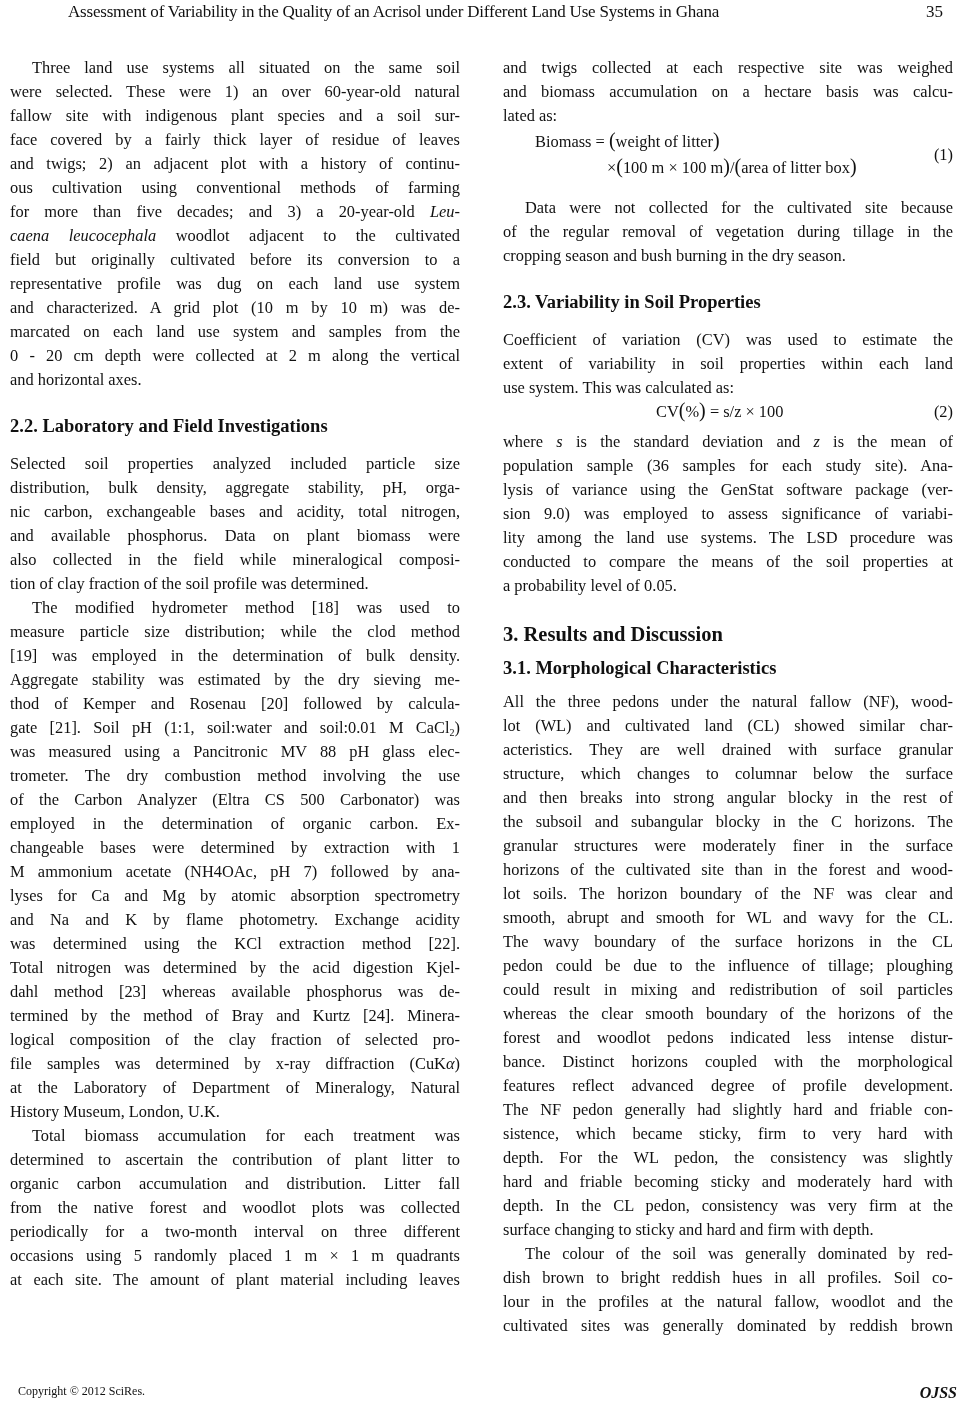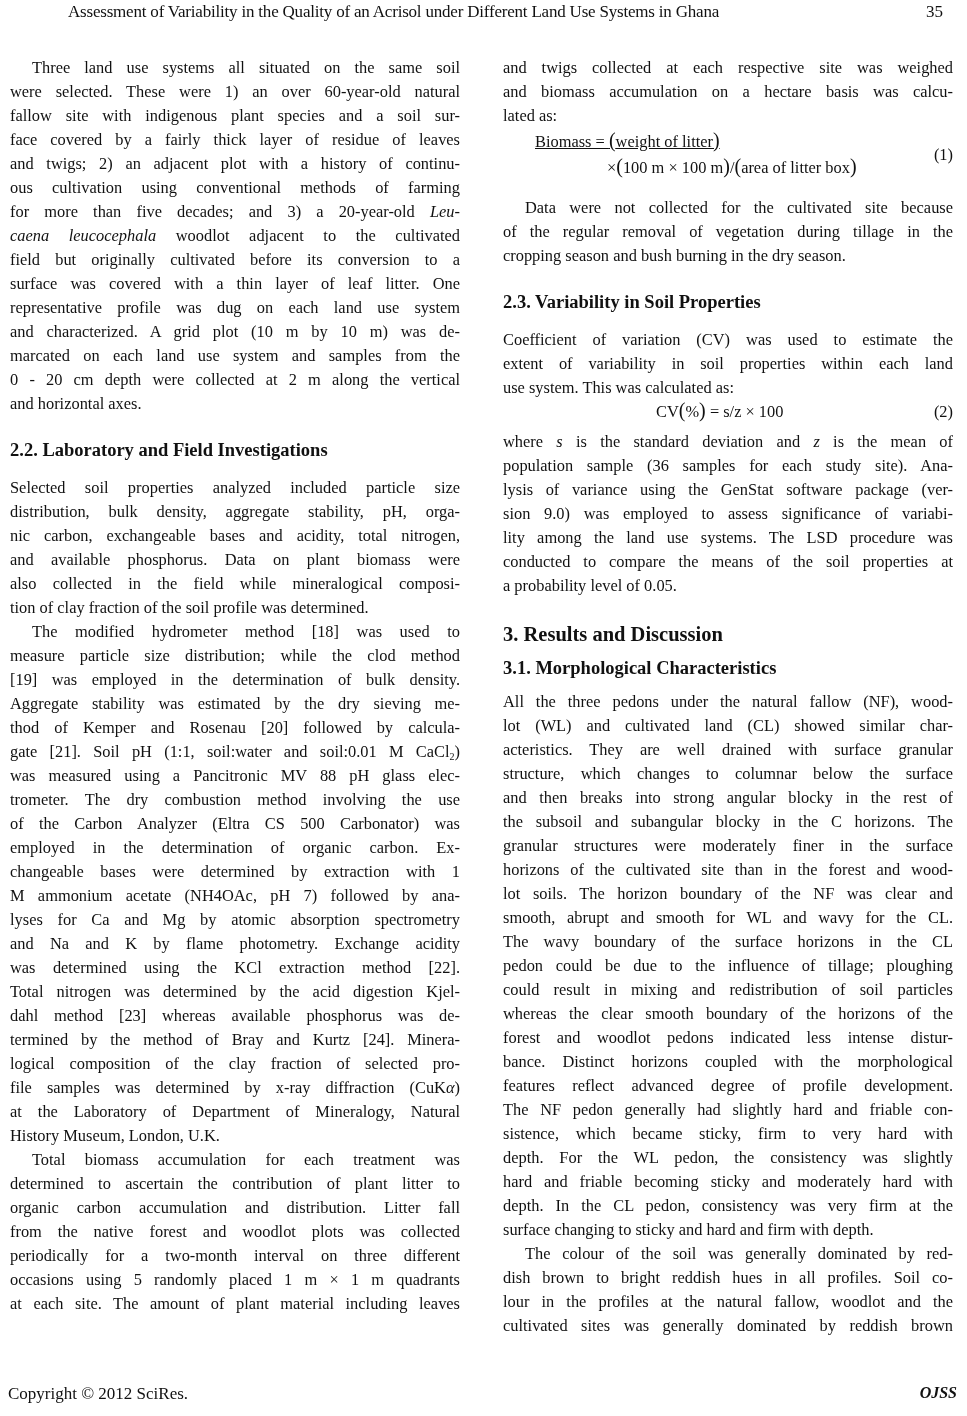--- a/index.html
+++ b/index.html
@@ -25,29 +25,29 @@
   .ln.last { text-align-last: left; }
   .ln.indent { padding-left: 22px; }
   .ln i { font-style: italic; }
   .gap-sm { height: 12px; }
   .gap-md { height: 20px; }
 
   .h2 { font-weight: bold; font-size: 18.5px; height: 28px; line-height: 28px; white-space: nowrap; }
   .h1 { font-weight: bold; font-size: 20.5px; height: 32px; line-height: 32px; white-space: nowrap; }
 
   .eq { position: relative; height: 60px; font-size: 16.4px; }
-  .eq .l1 { position: absolute; left: 32px; top: 4px; white-space: nowrap; text-decoration: underline; }
+  .eq .l1 { position: absolute; left: 32px; top: 4px; white-space: nowrap; }
   .eq .l2 { position: absolute; left: 104px; top: 30px; white-space: nowrap; }
   .eq .num { position: absolute; right: 0; top: 17px; }
   .eq2 { position: relative; height: 30px; font-size: 16.4px; }
   .eq2 .body { position: absolute; left: 153px; top: 2px; white-space: nowrap; }
   .eq2 .num { position: absolute; right: 0; top: 2px; }
   .paren { font-size: 20px; line-height: 16px; }
 
-  .footer-left { position: absolute; left: 8px; top: 1384px; font-size: 17px; }
+  .footer-left { position: absolute; left: 18px; top: 1384px; font-size: 12px; }
   .footer-right { position: absolute; right: 10px; top: 1384px; font-size: 16px; font-weight: bold; font-style: italic; }
   sub { font-size: 10px; vertical-align: -3px; line-height: 0; }
 </style>
 </head>
 <body>
 
 <div class="running-head">
   <span class="title">Assessment of Variability in the Quality of an Acrisol under Different Land Use Systems in Ghana</span>
   <span class="pageno">35</span>
 </div>
@@ -56,21 +56,20 @@
   <div>
     <span class="ln indent">Three land use systems all situated on the same soil</span>
     <span class="ln">were selected. These were 1) an over 60-year-old natural</span>
     <span class="ln">fallow site with indigenous plant species and a soil sur-</span>
     <span class="ln">face covered by a fairly thick layer of residue of leaves</span>
     <span class="ln">and twigs; 2) an adjacent plot with a history of continu-</span>
     <span class="ln">ous cultivation using conventional methods of farming</span>
     <span class="ln"><span>for more than five decades; and 3) a 20-year-old </span><i>Leu-</i></span>
     <span class="ln"><i>caena leucocephala</i><span> woodlot adjacent to the cultivated</span></span>
     <span class="ln">field but originally cultivated before its conversion to a</span>
-    <span class="ln">surface was covered with a thin layer of leaf litter. One</span>
     <span class="ln">representative profile was dug on each land use system</span>
     <span class="ln">and characterized. A grid plot (10 m by 10 m) was de-</span>
     <span class="ln">marcated on each land use system and samples from the</span>
     <span class="ln">0 - 20 cm depth were collected at 2 m along the vertical</span>
     <span class="ln last">and horizontal axes.</span>
   </div>
 
   <div class="gap-md"></div>
   <div class="h2">2.2. Laboratory and Field Investigations</div>
   <div class="gap-sm"></div>

